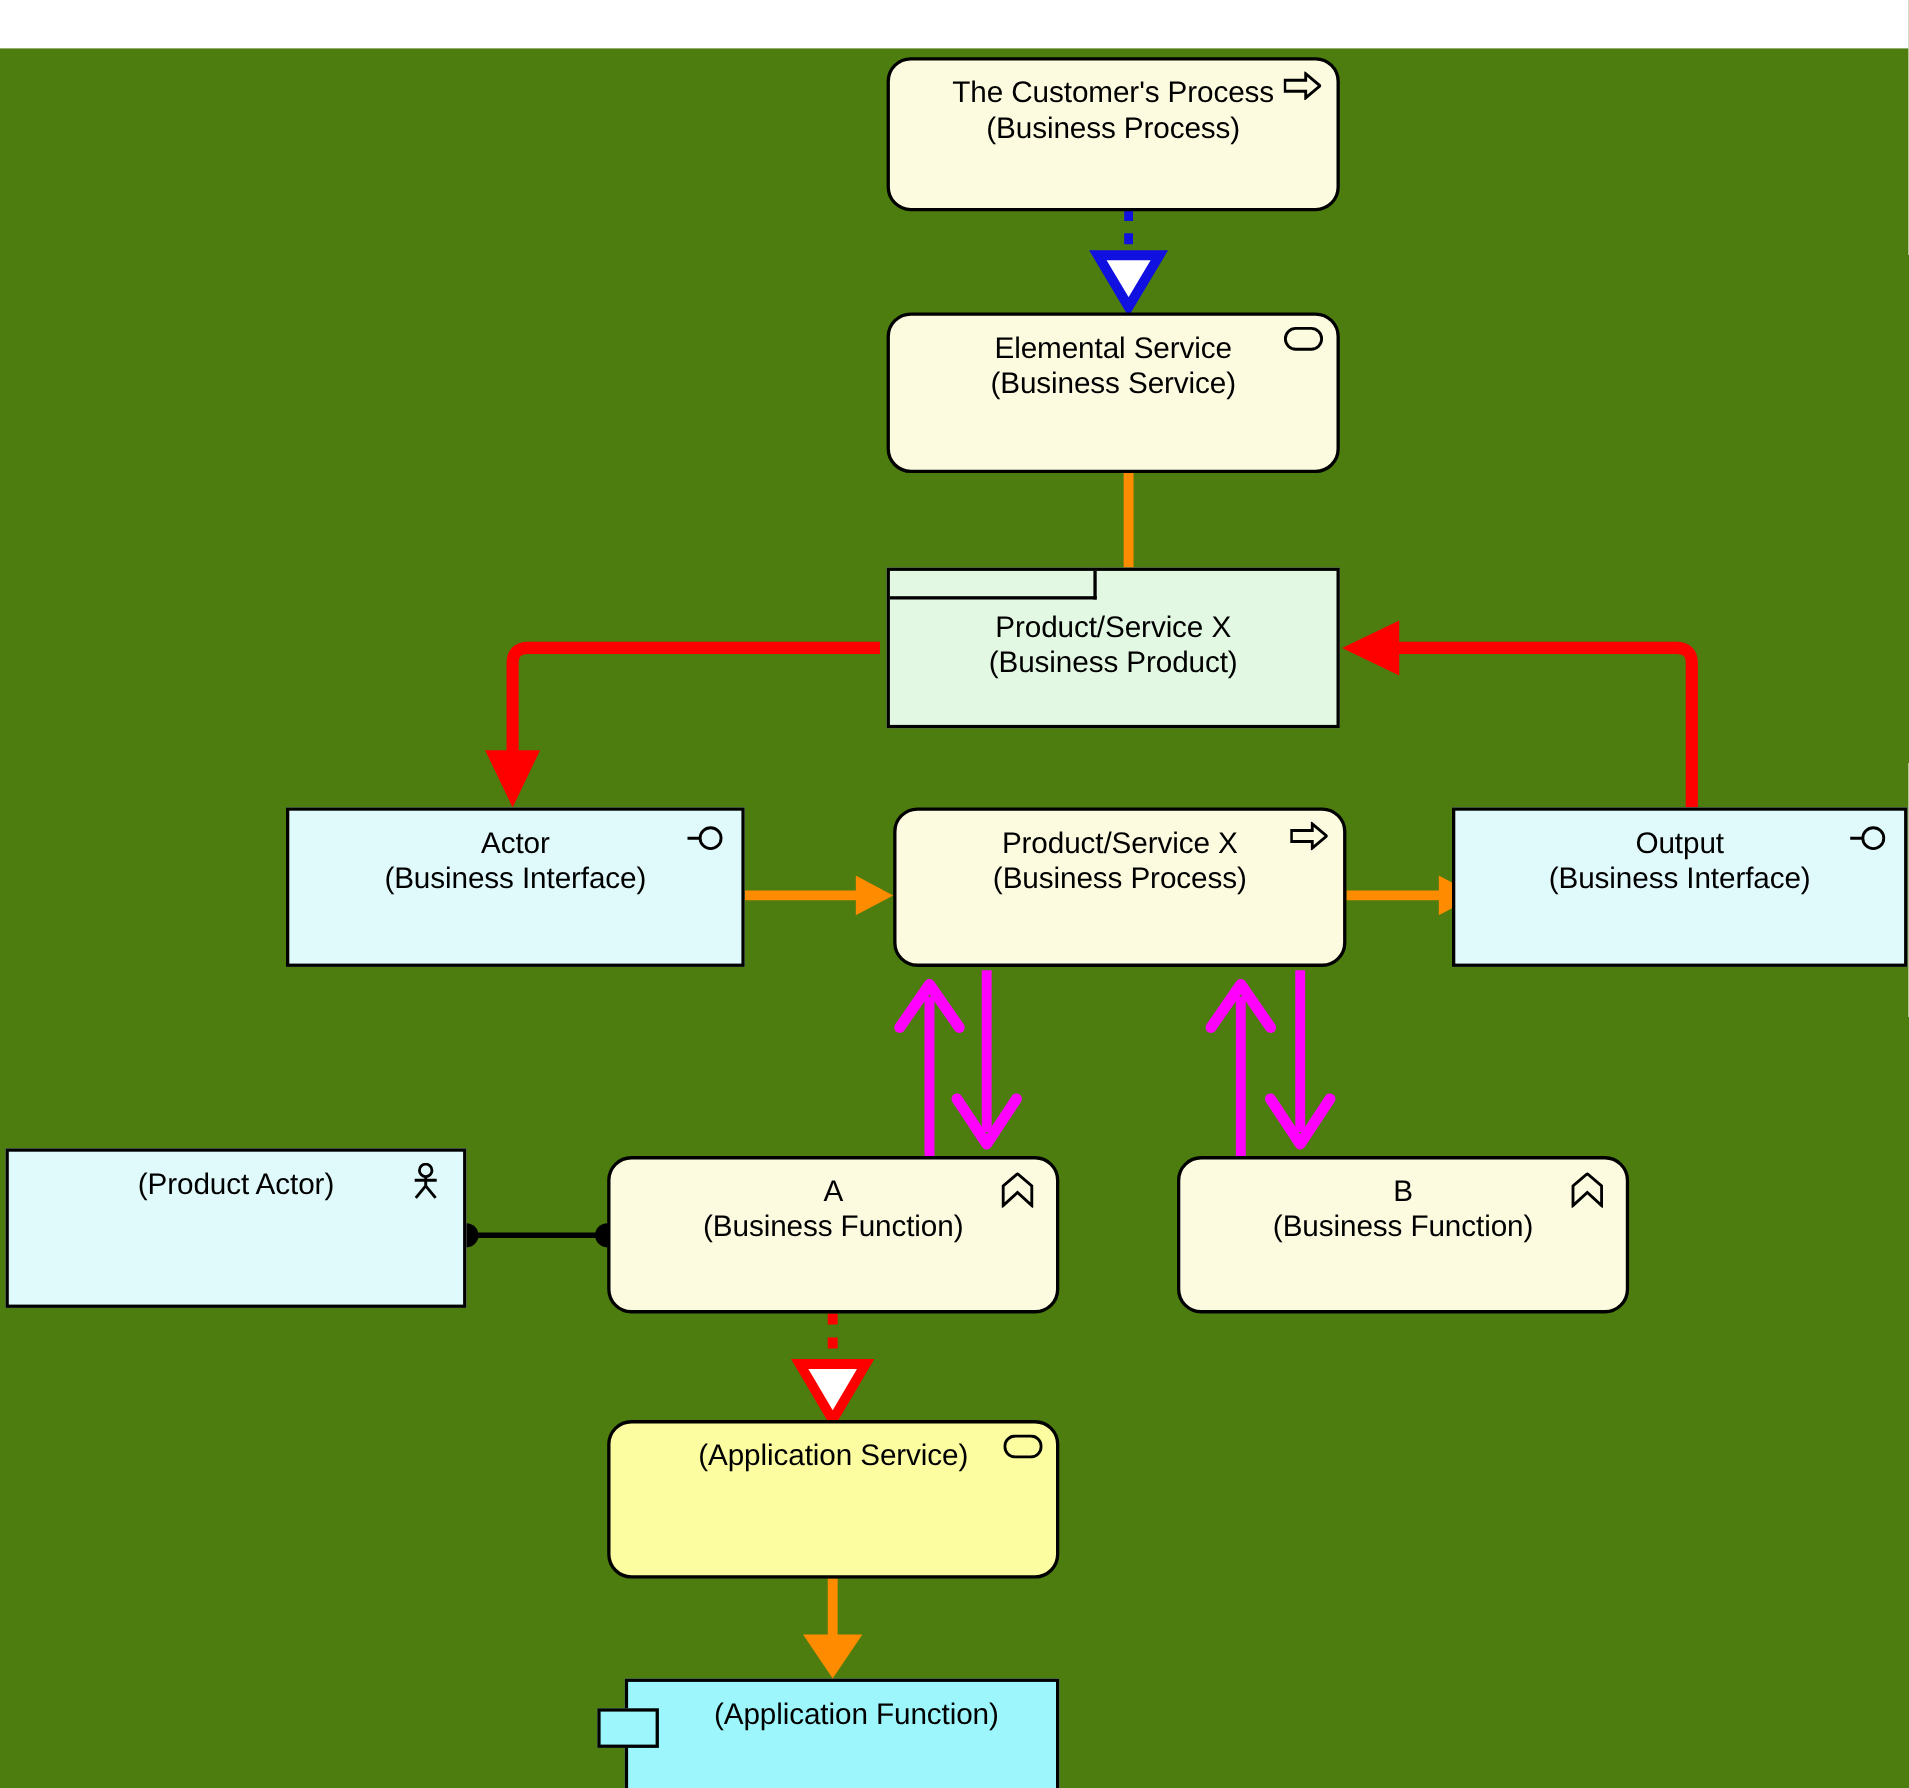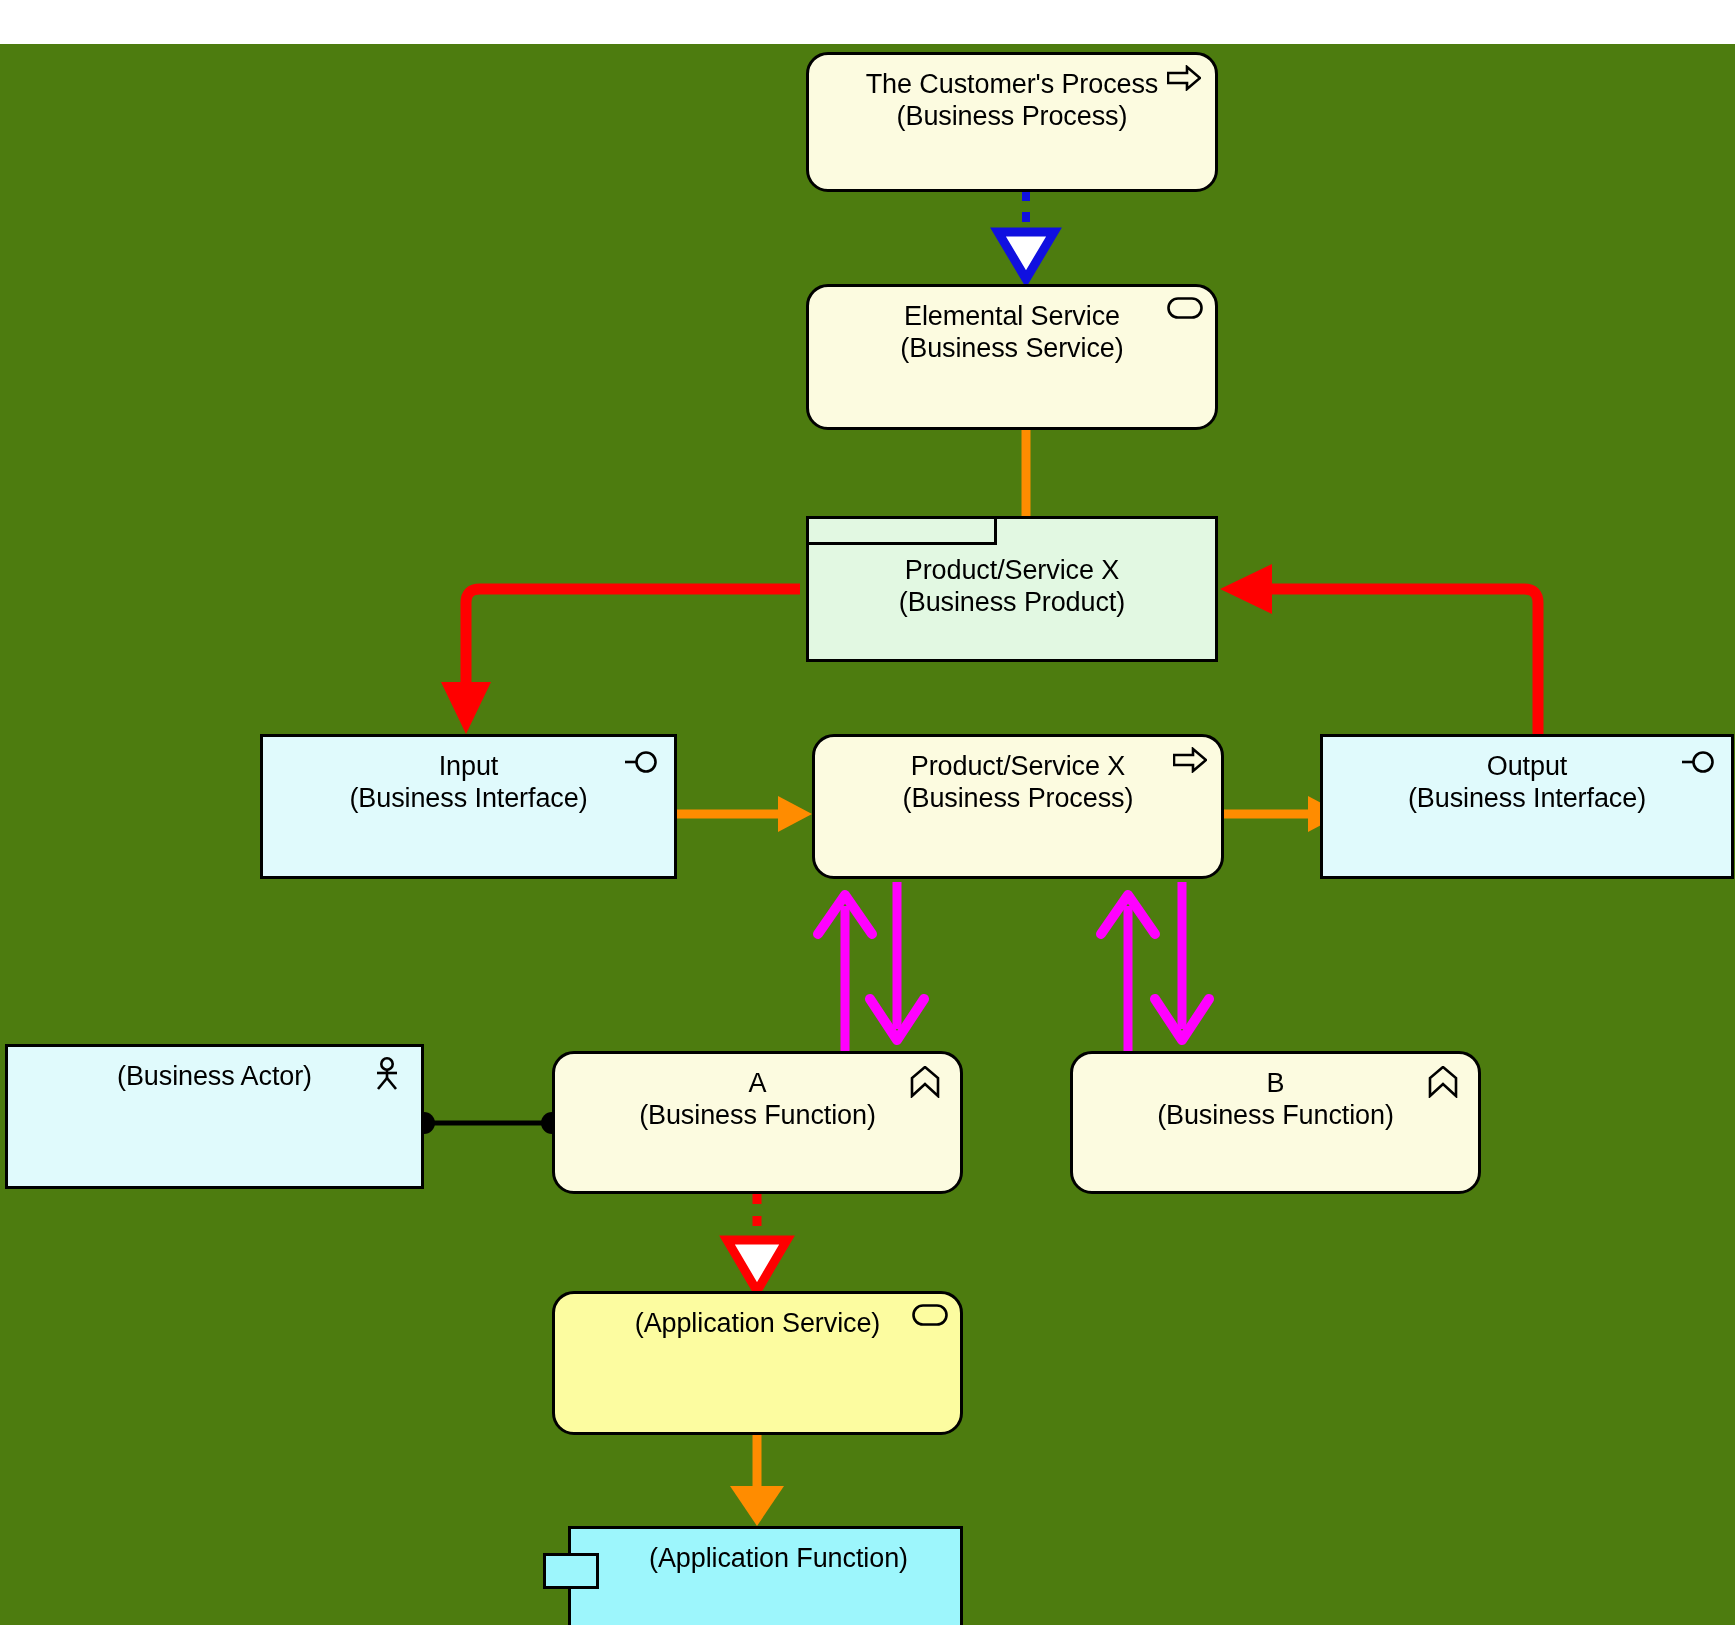--- a/index.html
+++ b/index.html
@@ -164,21 +164,21 @@
     </span>
   </div>
 
   <div class="node" style="left:806px; top:472px; width:412px; height:146px; background:#e2f8e2;">
     <div class="prod-tab"></div>
     <div class="label" style="top:36px;">Product/Service X
 (Business Product)</div>
   </div>
 
   <div class="node" style="left:260px; top:690px; width:417px; height:145px; background:#e0fafc;">
-    <div class="label">Input
+    <div class="label">Actor
 (Business Interface)</div>
     <span class="badge" style="top:12px; right:16px;">
       <svg width="34" height="26" viewBox="0 0 34 26">
         <line x1="1" y1="13" x2="13" y2="13" stroke="#000" stroke-width="2.6"></line>
         <circle cx="22" cy="13" r="9.5" fill="none" stroke="#000" stroke-width="2.6"></circle>
       </svg>
     </span>
   </div>
 
   <div class="node rounded" style="left:812px; top:690px; width:412px; height:145px; background:#fcfbe0;">
@@ -196,21 +196,21 @@
 (Business Interface)</div>
     <span class="badge" style="top:12px; right:16px;">
       <svg width="34" height="26" viewBox="0 0 34 26">
         <line x1="1" y1="13" x2="13" y2="13" stroke="#000" stroke-width="2.6"></line>
         <circle cx="22" cy="13" r="9.5" fill="none" stroke="#000" stroke-width="2.6"></circle>
       </svg>
     </span>
   </div>
 
   <div class="node" style="left:5px; top:1000px; width:419px; height:145px; background:#e0fafc;">
-    <div class="label">(Business Actor)</div>
+    <div class="label">(Product Actor)</div>
     <span class="badge" style="top:10px; right:14px;">
       <svg width="28" height="34" viewBox="0 0 28 34">
         <circle cx="14" cy="7" r="5.7" fill="none" stroke="#000" stroke-width="2.6"></circle>
         <line x1="14" y1="13" x2="14" y2="21" stroke="#000" stroke-width="2.6"></line>
         <line x1="4" y1="16" x2="24" y2="16" stroke="#000" stroke-width="2.6"></line>
         <line x1="14" y1="21" x2="5" y2="32" stroke="#000" stroke-width="2.6"></line>
         <line x1="14" y1="21" x2="23" y2="32" stroke="#000" stroke-width="2.6"></line>
       </svg>
     </span>
   </div>

